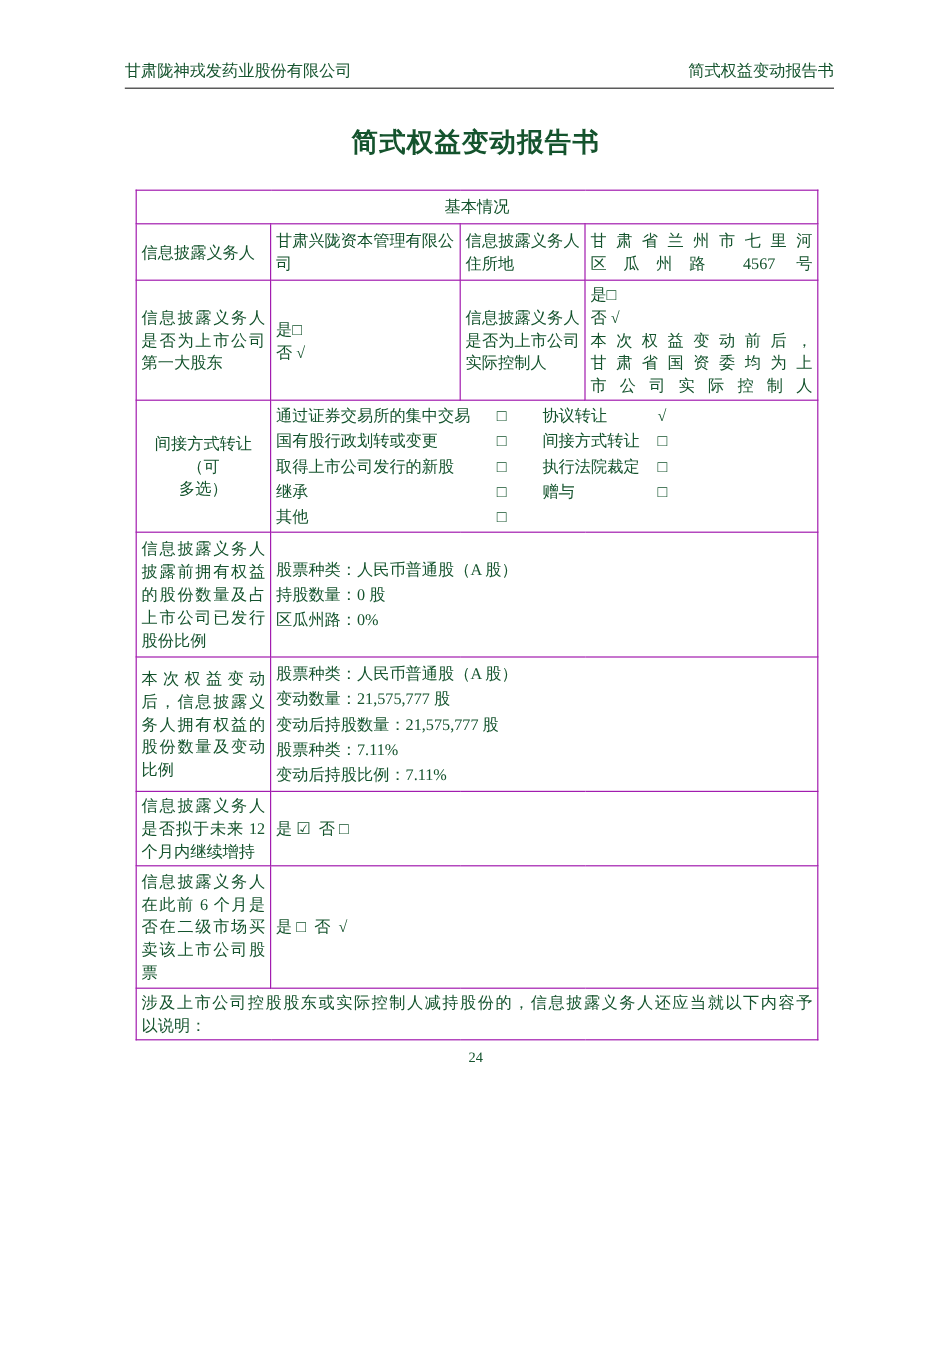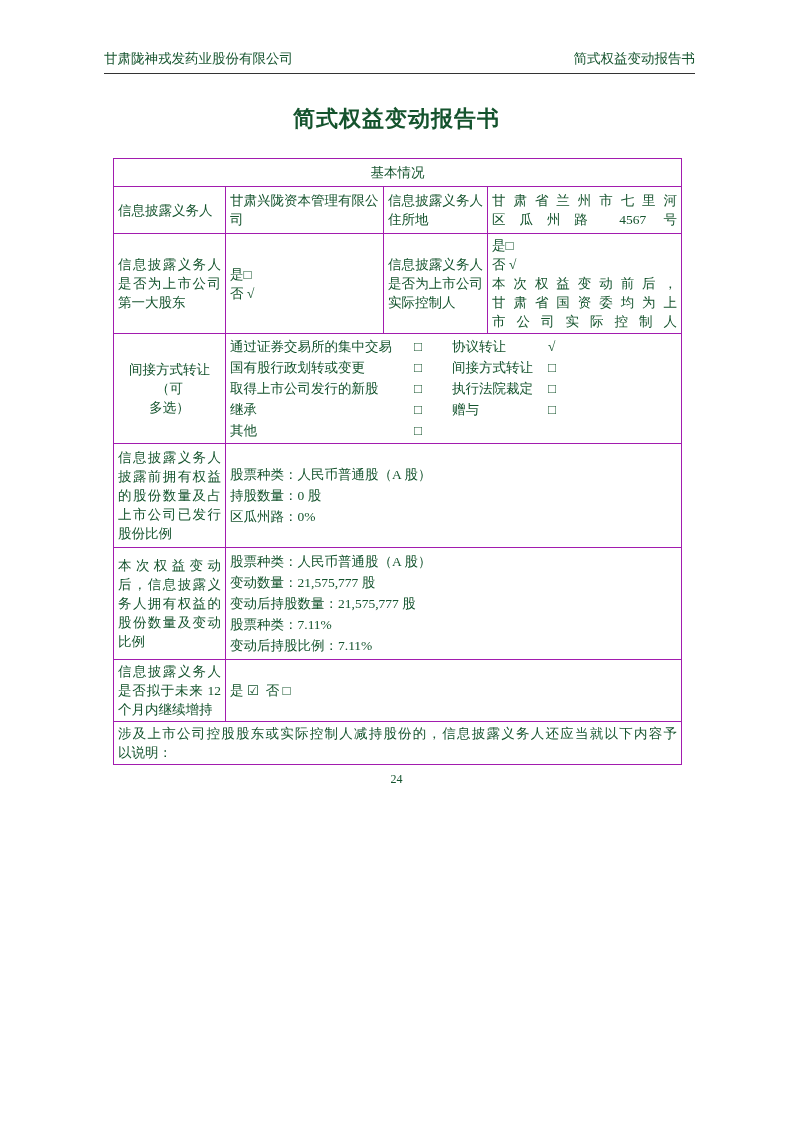--- a/index.html
+++ b/index.html
@@ -142,20 +142,24 @@
         <div class="vline"><span>股票种类：</span><span class="uv">7.11%</span></div>
         <div class="vline"><span>变动后持股比例：</span><span class="uv">7.11%</span></div>
       </td>
     </tr>
 
     <tr class="rh60">
       <td class="lbl">信息披露义务人是否拟于未来 12 个月内继续增持</td>
       <td colspan="3" class="val">是 ☑  否 □</td>
     </tr>
 
+    <tr class="rh102">
+      <td class="lbl">信息披露义务人在此前 6 个月是否在二级市场买卖该上市公司股票</td>
+      <td colspan="3" class="val">是 □  否  √</td>
+    </tr>
 
     <tr class="rh42">
       <td colspan="4">
         <div class="jline">涉及上市公司控股股东或实际控制人减持股份的，信息披露义务人还应当就以下内容予</div>
         <div class="note-line2">以说明：</div>
       </td>
     </tr>
   </tbody>
     </table>
 

